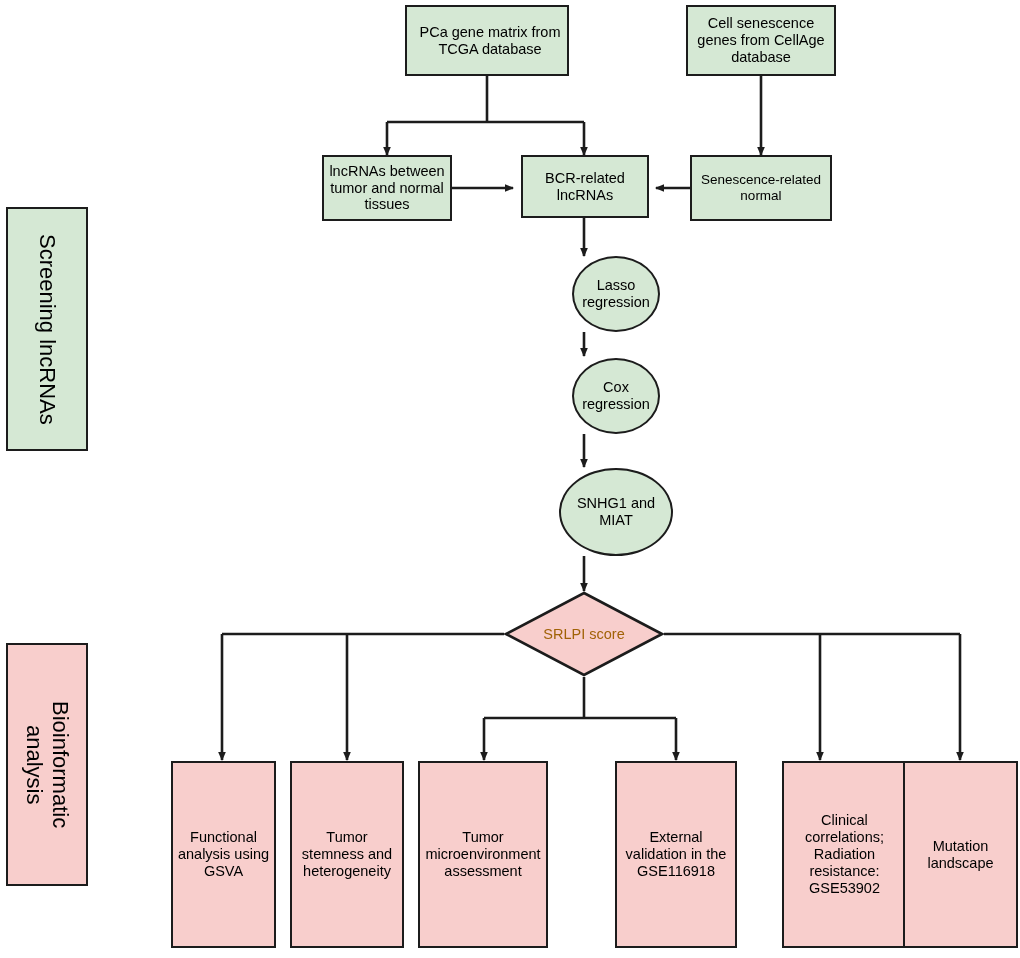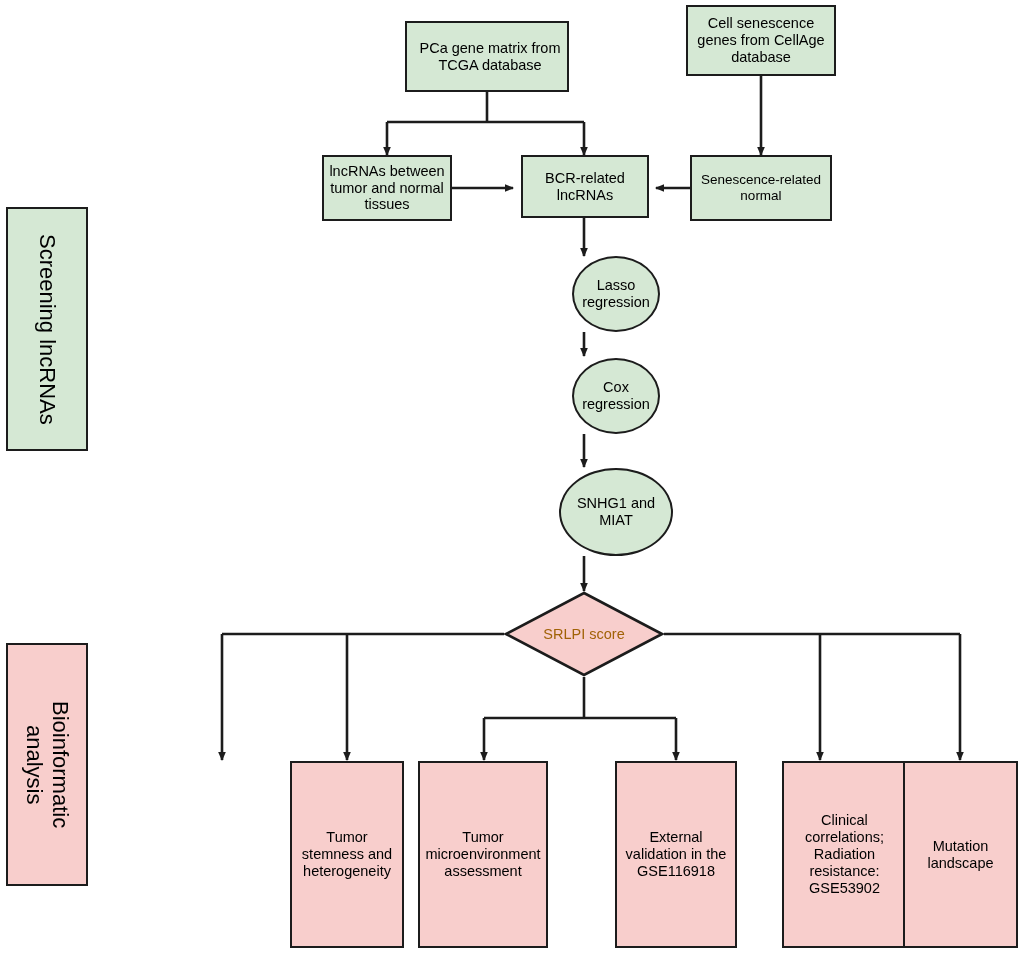--- a/index.html
+++ b/index.html
@@ -136,21 +136,21 @@
 
   <div class="band green" style="left:6px; top:207px; width:82px; height:244px;">
     <span class="band-label fs22">Screening lncRNAs</span>
   </div>
 
   <div class="band pink" style="left:6px; top:643px; width:82px; height:243px;">
     <span class="band-label fs22">Bioinformatic
 analysis</span>
   </div>
 
-  <div class="node rect green fs14" style="left:405px; top:21px; width:164px; height:71px;padding-left:6px;">
+  <div class="node rect green fs14" style="left:405px; top:5px; width:164px; height:71px;padding-left:6px;">
     <span>PCa gene matrix from
 TCGA database</span>
   </div>
 
   <div class="node rect green fs14" style="left:686px; top:5px; width:150px; height:71px;">
     <span>Cell senescence
 genes from CellAge
 database</span>
   </div>
 
@@ -184,20 +184,25 @@
 MIAT</span>
   </div>
 
   <div class="diamond-wrap" style="left:504px; top:591px; width:160px; height:86px;">
     <svg width="160" height="86" viewBox="0 0 160 86" style="position:absolute; left:0; top:0;">
       <polygon points="80,2 158,43 80,84 2,43" fill="#f8cecc" stroke="#1c1c1c" stroke-width="2.6"></polygon>
     </svg>
     <div class="diamond-label fs14">SRLPI score</div>
   </div>
 
+  <div class="node rect pink fs14" style="left:171px; top:761px; width:105px; height:187px;">
+    <span>Functional
+analysis using
+GSVA</span>
+  </div>
 
   <div class="node rect pink fs14" style="left:290px; top:761px; width:114px; height:187px;">
     <span>Tumor
 stemness and
 heterogeneity</span>
   </div>
 
   <div class="node rect pink fs14" style="left:418px; top:761px; width:130px; height:187px;">
     <span>Tumor
 microenvironment

